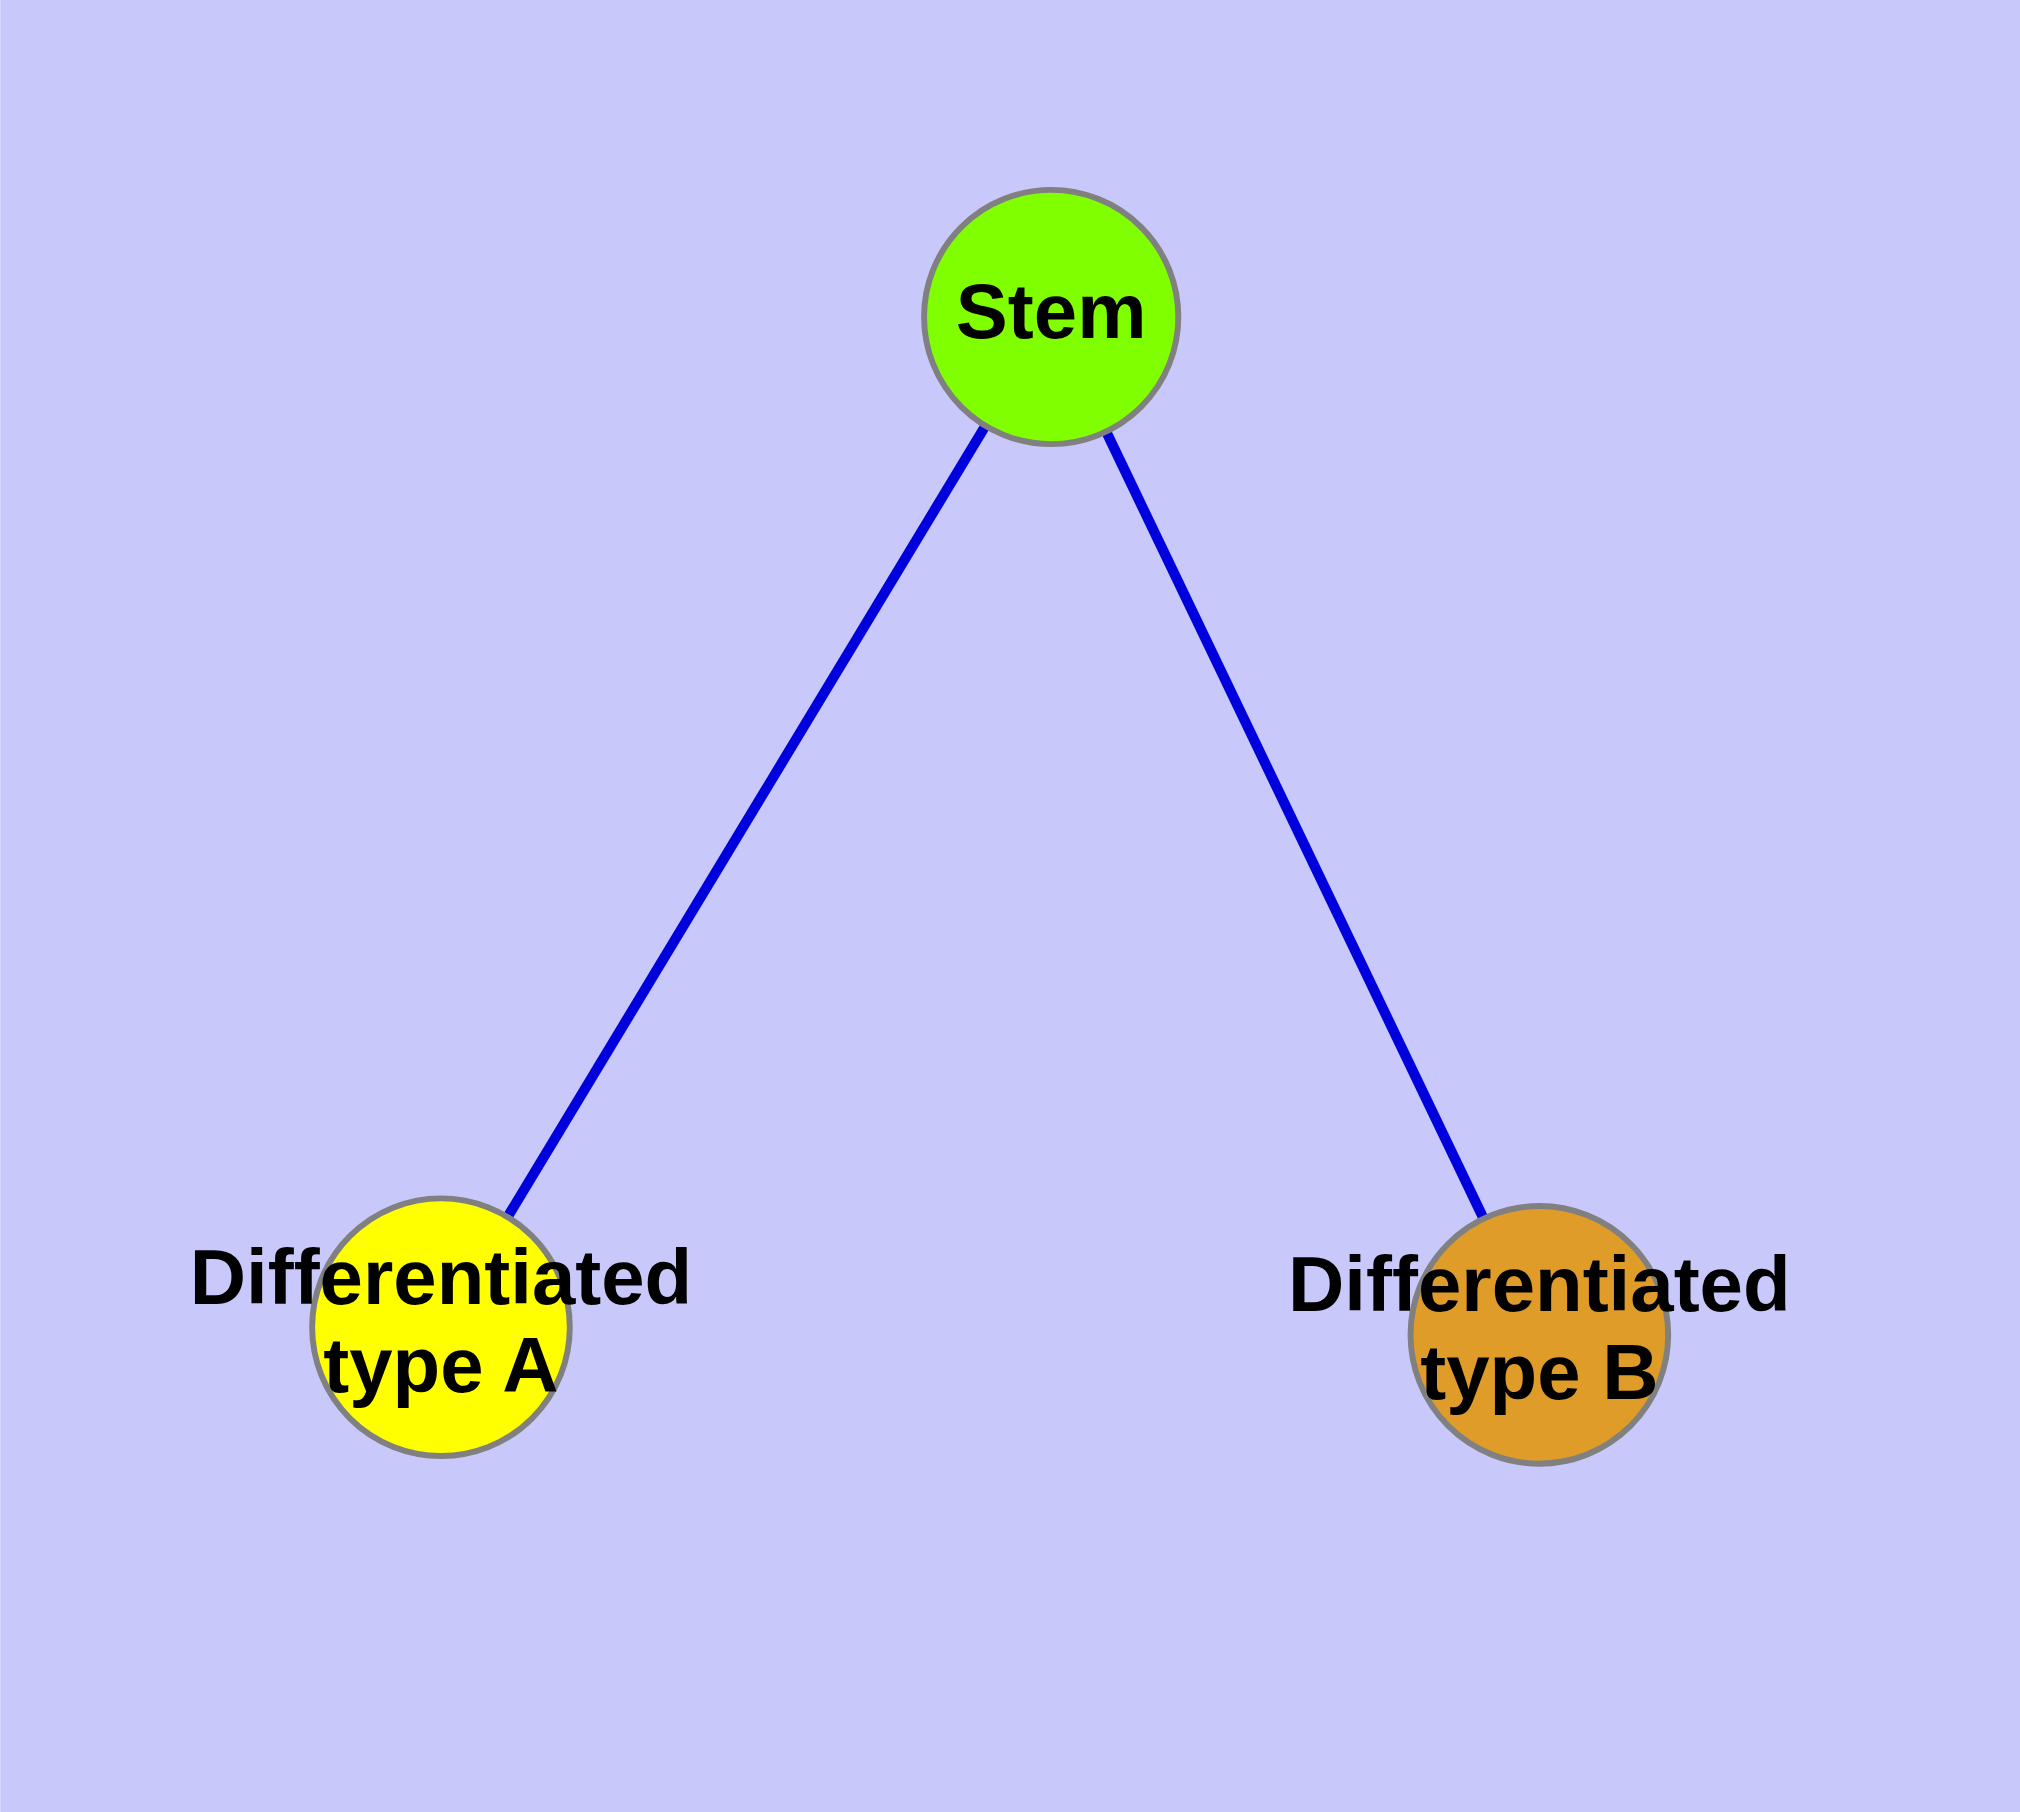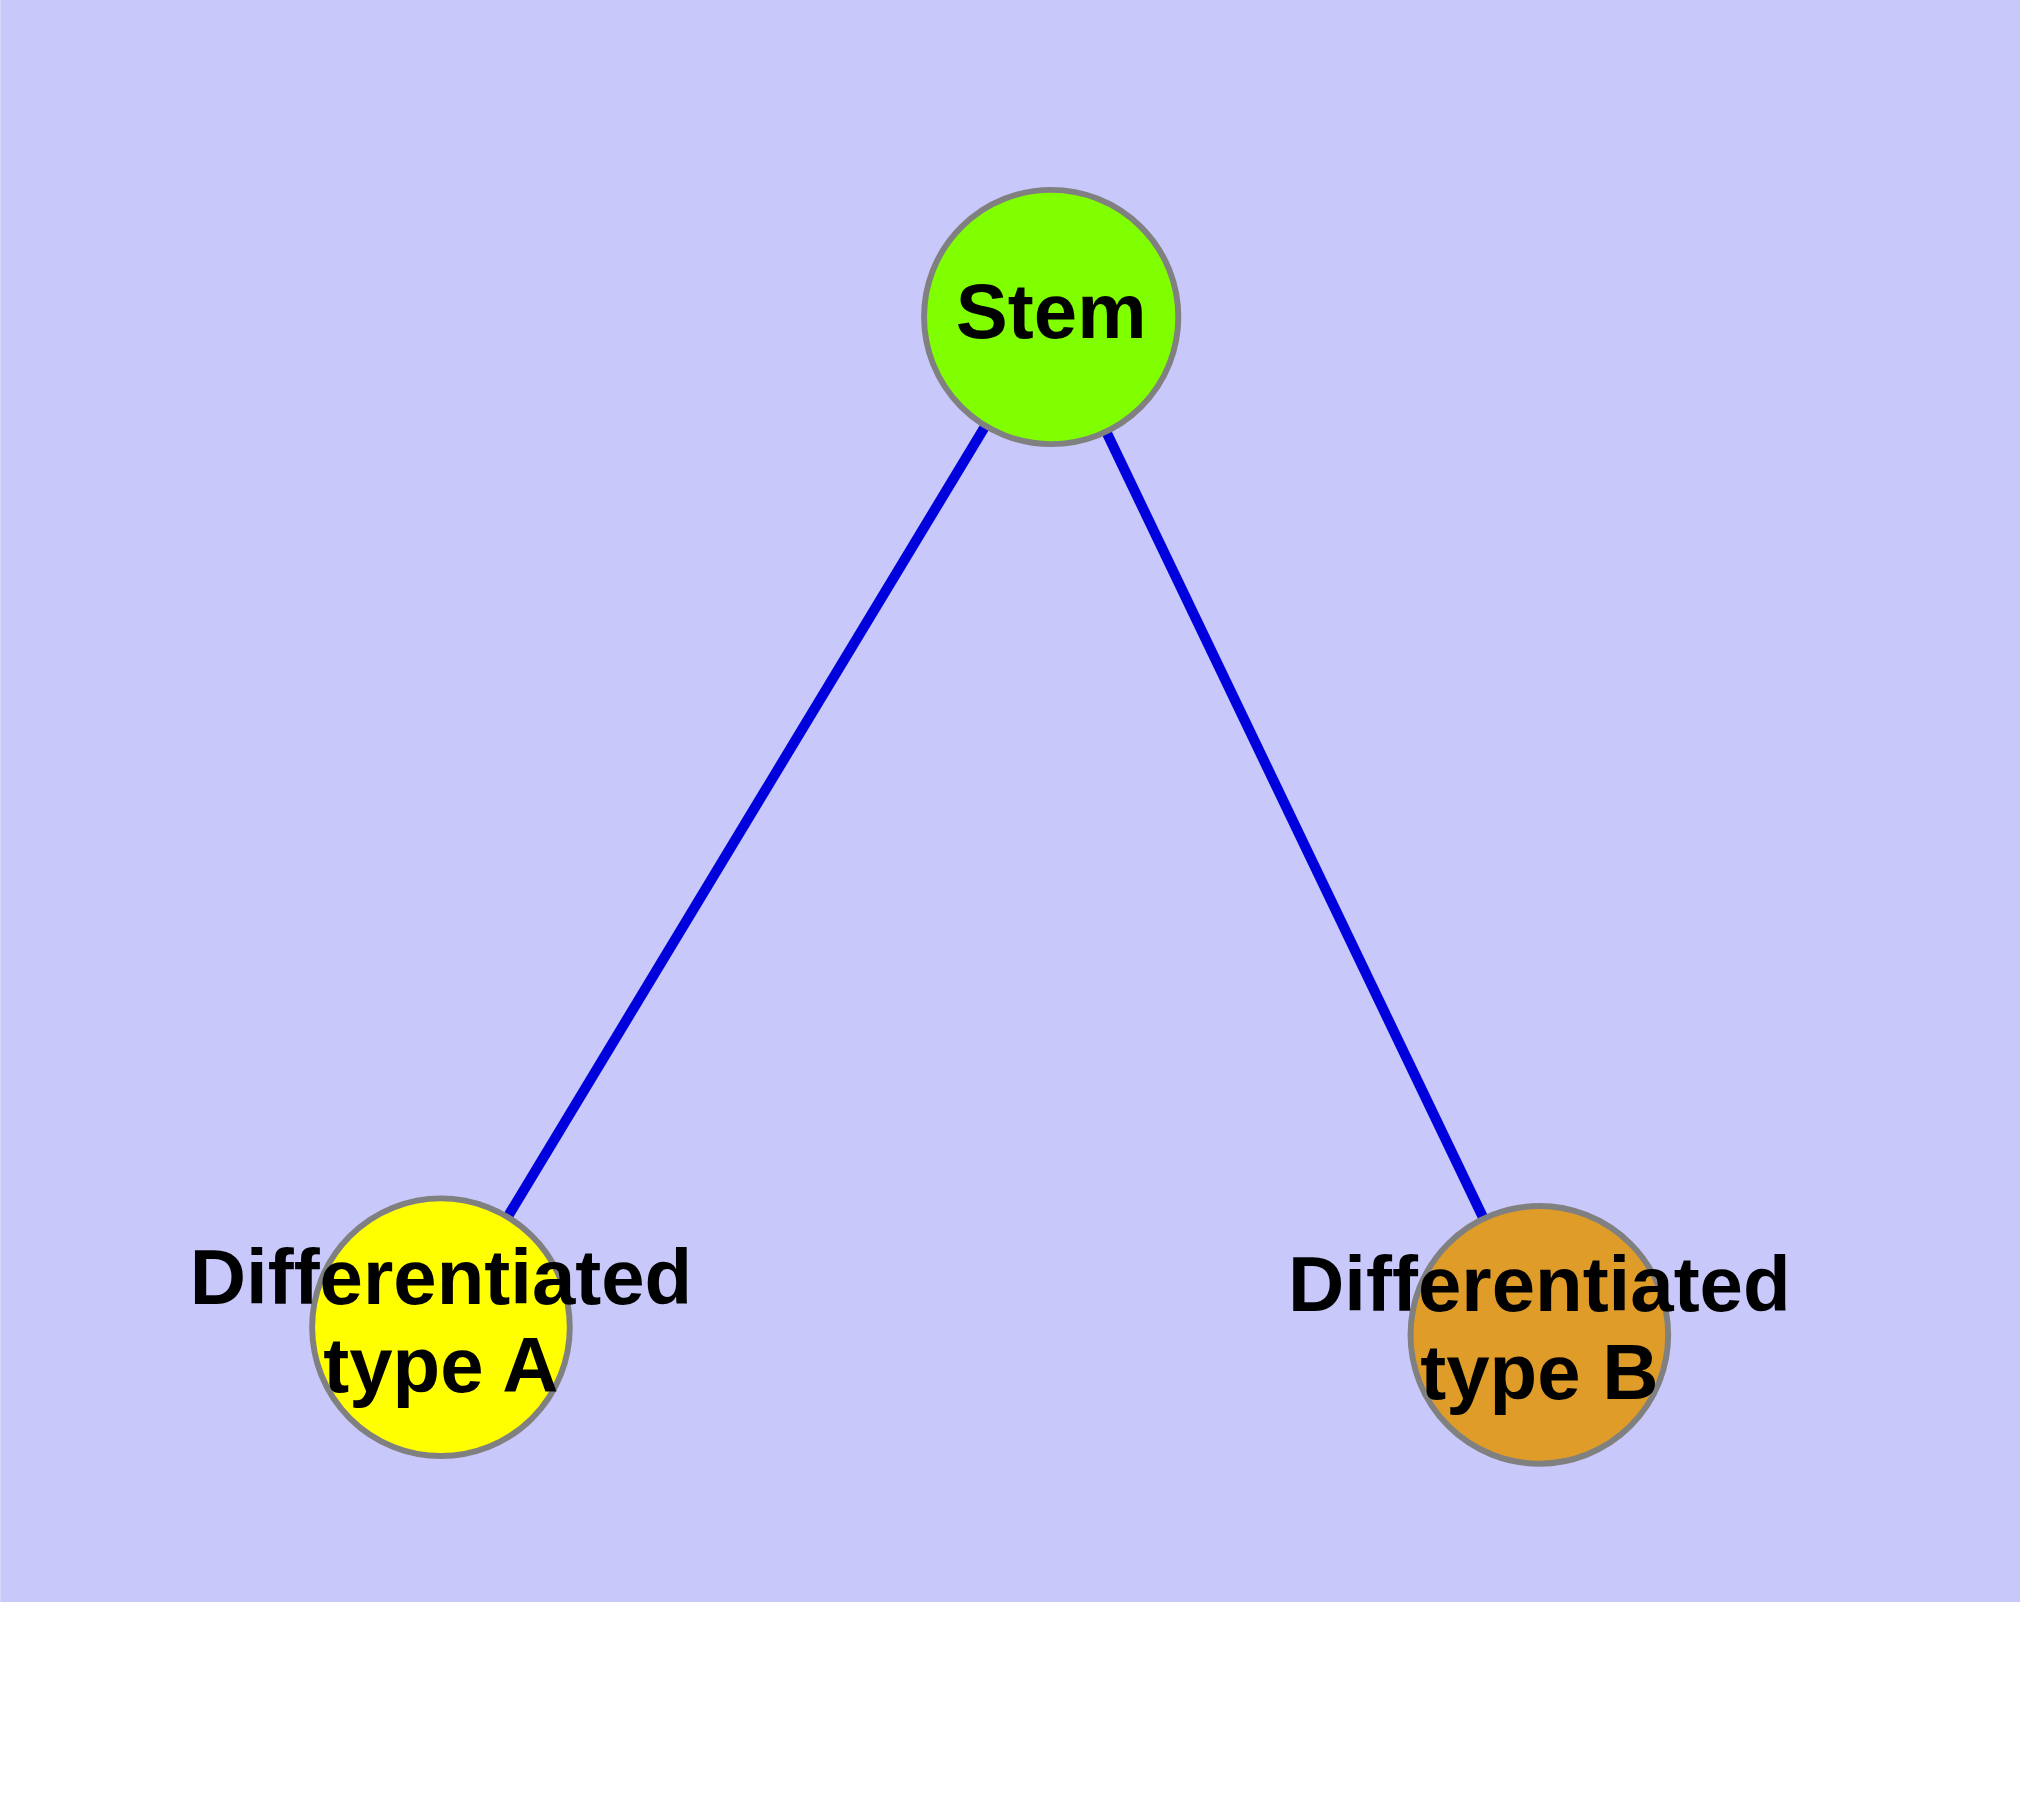--- a/index.html
+++ b/index.html
@@ -27,21 +27,21 @@
     font-weight: bold;
     fill: #000000;
     text-anchor: middle;
     dominant-baseline: middle;
     white-space: pre;
   }
 </style>
 </head>
 <body>
 
-<div id="canvas" style="width: 2021px; height: 1602px;">
+<div id="canvas" style="width: 2021px; height: 1812px;">
   <svg id="graph-svg" viewBox="0 0 2384 2138" xmlns="http://www.w3.org/2000/svg">
 
     <rect id="bg-rect" x="0" y="0" width="2384" height="2138" fill="#c8c8fa"></rect>
 
     <g id="edge-layer">
         <line x1="1164.5139179983846" y1="498.97140242489644" x2="596.5201379194457" y2="1439.3166605555843" stroke="#0000dd" stroke-width="12" stroke-linecap="butt"></line>
         <line x1="1303.1359713909594" y1="505.6428847926083" x2="1751.9991522886164" y2="1441.5537880184518" stroke="#0000dd" stroke-width="12" stroke-linecap="butt"></line>
       </g>
     <g id="node-layer">
         <g>

